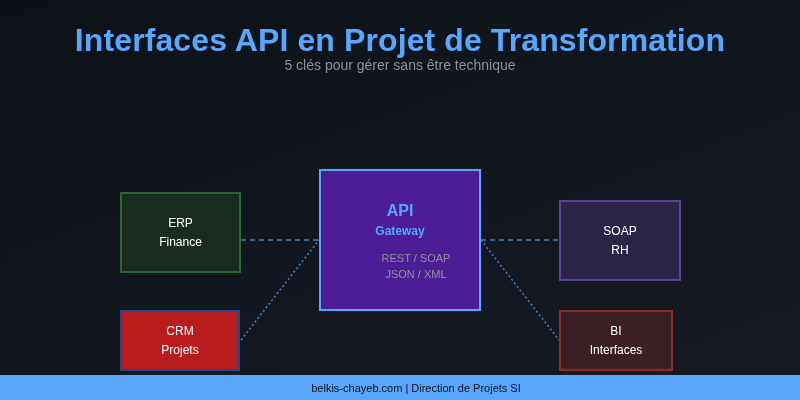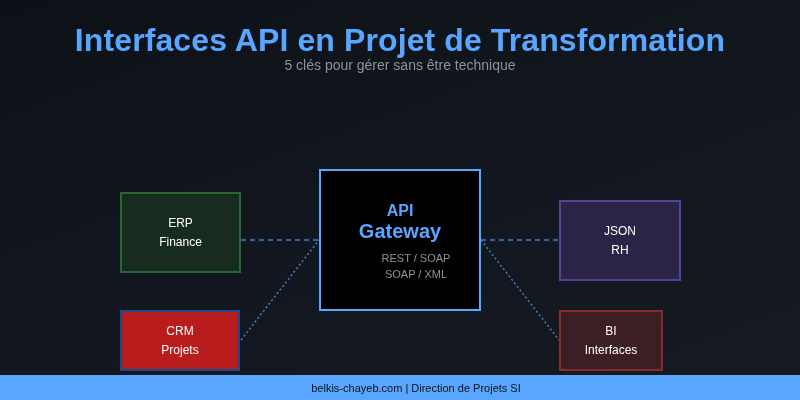--- a/index.html
+++ b/index.html
@@ -17,27 +17,27 @@
     font-size: 14px; color: #8b949e;
   }
   .box {
     position: absolute; box-sizing: border-box; border: 2px solid;
     display: flex; flex-direction: column; align-items: center; justify-content: center;
     color: #ffffff; font-size: 12px; line-height: 19px; text-align: center;
   }
   .erp  { left: 120px; top: 192px; width: 121px; height: 81px; background: #172b1f; border-color: #2a6533; }
   .crm  { left: 120px; top: 310px; width: 120px; height: 61px; background: #b91c1c; border-color: #1f4a8a; }
   .sirh { left: 559px; top: 200px; width: 122px; height: 81px; background: #2a2547; border-color: #5a3f96; }
-  .bi   { left: 559px; top: 310px; width: 104px; height: 61px; background: #3b1f24; border-color: #8b2c2c; }
+  .bi   { left: 559px; top: 310px; width: 114px; height: 61px; background: #3b1f24; border-color: #8b2c2c; }
   .api  {
     left: 319px; top: 169px; width: 162px; height: 142px;
-    background: #000000; border-color: #58a6ff; text-align: center;
+    background: #4c1d95; border-color: #58a6ff; text-align: center;
   }
   .api-title { font-size: 16px; font-weight: bold; color: #58a6ff; line-height: 20px; margin-top: 2px; }
-  .api-sub { font-size: 20px; font-weight: bold; color: #58a6ff; line-height: 20px; }
+  .api-sub { font-size: 12px; font-weight: bold; color: #58a6ff; line-height: 20px; }
   .api-proto { font-size: 11px; color: #8b949e; line-height: 16px; margin-left: 32px; }
   .api-gap { height: 9px; }
   svg.links { position: absolute; left: 0; top: 0; width: 800px; height: 400px; pointer-events: none; }
   .footer {
     position: absolute; left: 0; top: 375px; width: 800px; height: 25px;
     background: #58a6ff; color: #0d1117; font-size: 11px;
     display: flex; align-items: center; justify-content: center; padding-left: 16px;
   }
 </style>
 </head>
@@ -63,25 +63,25 @@
 <div class="box crm">
   <span>CRM</span>
   <span>Projets</span>
 </div>
 
 <div class="box api">
   <span class="api-title">API</span>
   <span class="api-sub">Gateway</span>
   <span class="api-gap"></span>
   <span class="api-proto">REST / SOAP</span>
-  <span class="api-proto">SOAP / XML</span>
+  <span class="api-proto">JSON / XML</span>
 </div>
 
 <div class="box sirh">
-  <span>JSON</span>
+  <span>SOAP</span>
   <span>RH</span>
 </div>
 
 <div class="box bi">
   <span>BI</span>
   <span>Interfaces</span>
 </div>
 
 <div class="footer">
   <span>belkis-chayeb.com | Direction de Projets SI</span>

